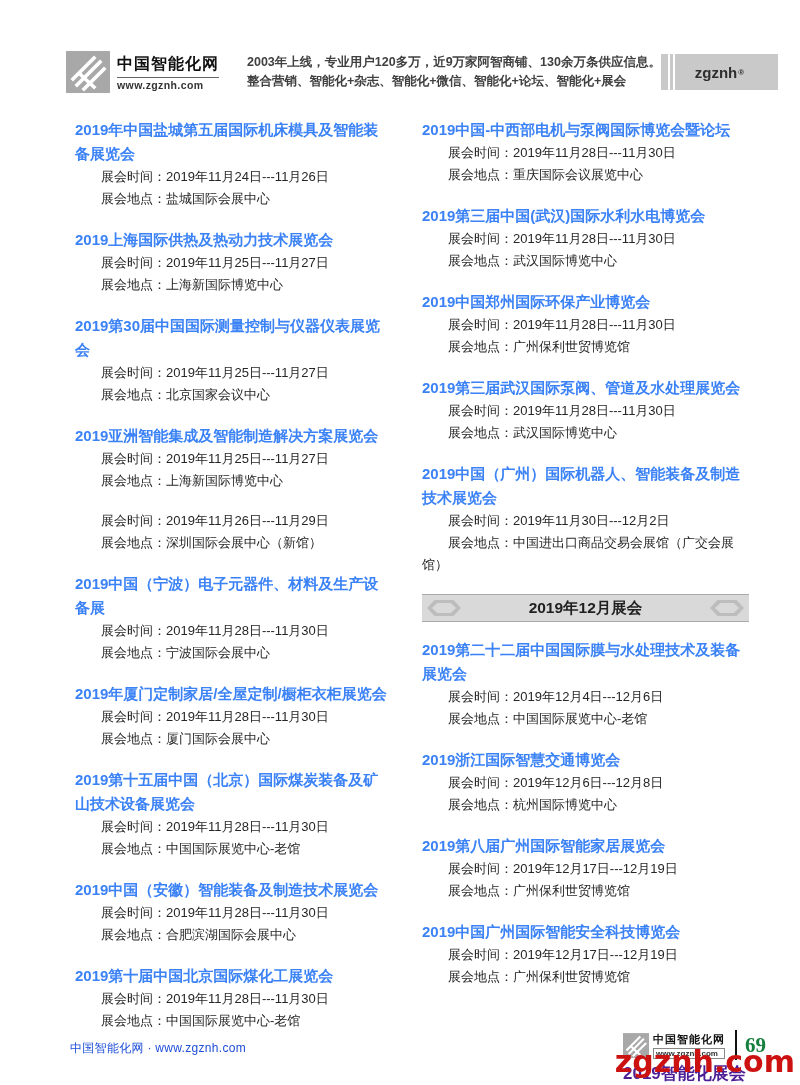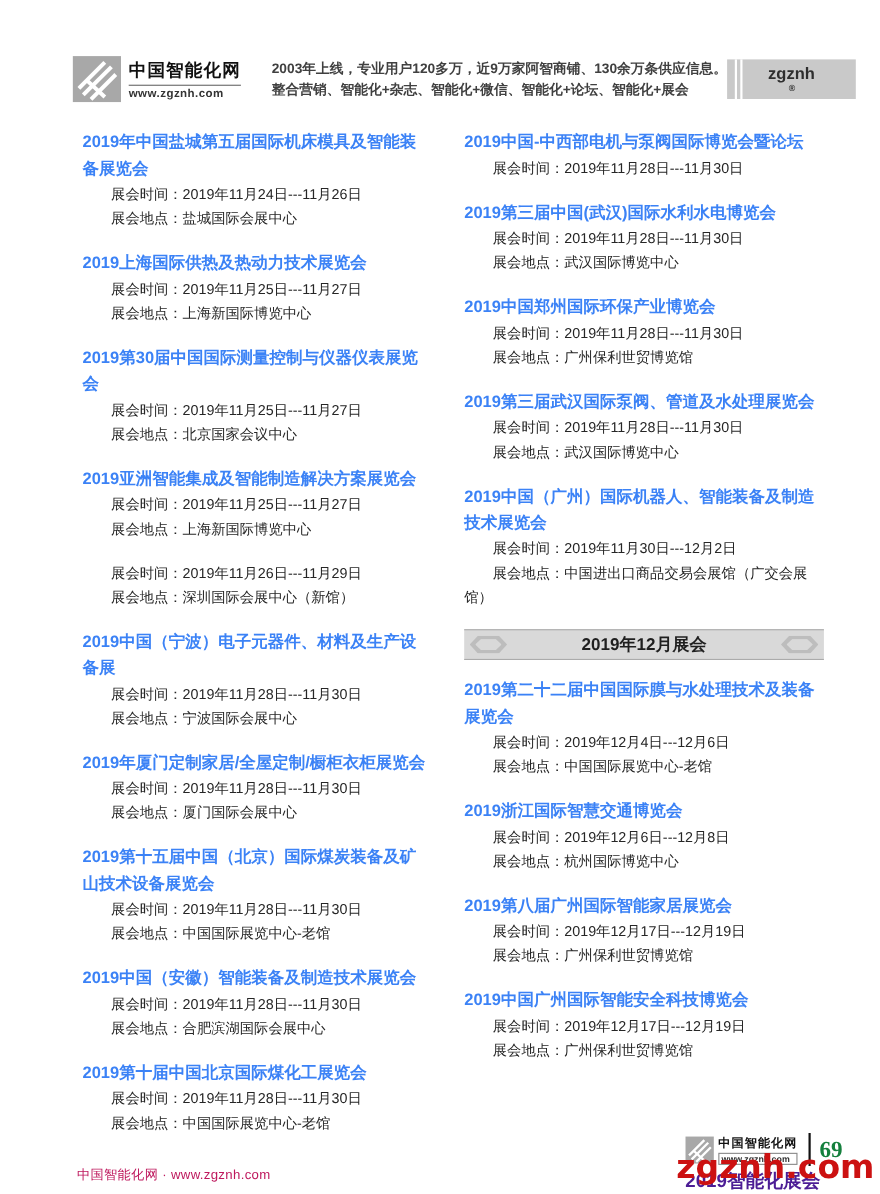--- a/index.html
+++ b/index.html
@@ -17,21 +17,21 @@
     display: flex; align-items: center;
   }
   .logo-mark { width: 44px; height: 42px; flex: 0 0 auto; }
   .logo-text { margin-left: 7px; flex: 0 0 auto; }
   .logo-title { font-size: 16px; font-weight: bold; letter-spacing: 1px; color: #111; }
   .logo-url  { font-size: 10.5px; color: #333; border-top: 1px solid #666; margin-top: 2px; padding-top: 1px; letter-spacing: 0.4px; font-weight: bold; }
   .tagline { margin-left: 28px; font-weight: bold; font-size: 12.5px; line-height: 19px; color: #404040; white-space: nowrap; }
   .brand-box {
     margin-left: auto; width: 129px; height: 36px; background: #c9c9c9;
     display: flex; align-items: center; justify-content: center;
-    font-weight: bold; font-size: 15px; color: #2e2e2e; position: relative; flex-direction: column;
+    font-weight: bold; font-size: 15px; color: #2e2e2e; position: relative;
   }
   .brand-box::before { content: ""; position: absolute; left: 7px; top: 0; bottom: 0; width: 2px; background: #fff; }
   .brand-box::after  { content: ""; position: absolute; left: 12px; top: 0; bottom: 0; width: 2px; background: #fff; }
   .brand-box sup { font-size: 8px; margin-left: 1px; }
 
   
   .columns { position: absolute; top: 118px; left: 75px; width: 674px; display: flex; }
   .col-left  { width: 317px; margin-right: 30px; }
   .col-right { width: 327px; }
   .event { margin-bottom: 18px; }
@@ -46,21 +46,21 @@
   }
   .hex { width: 34px; height: 16px; background: #bdbdbd; flex: 0 0 auto;
     clip-path: polygon(22% 0, 78% 0, 100% 50%, 78% 100%, 22% 100%, 0 50%);
     display: flex; align-items: center; justify-content: center; }
   .hex-inner { width: 24px; height: 10px; background: #d9d9d9;
     clip-path: polygon(22% 0, 78% 0, 100% 50%, 78% 100%, 22% 100%, 0 50%); }
   .banner-text { flex: 1; text-align: center; font-weight: bold; font-size: 15.5px; color: #1f1f1f; }
 
   
   .footer { position: absolute; left: 0; top: 1028px; width: 800px; height: 57px; }
-  .footer-left { position: absolute; left: 70px; top: 32px; color: #be185d; font-size: 12px; letter-spacing: 0.3px; }
+  .footer-left { position: absolute; left: 70px; top: 12px; color: #1d4ed8; font-size: 12px; letter-spacing: 0.3px; }
   .footer-right { position: absolute; right: 34px; top: 2px; }
   .fr-top { display: flex; align-items: center; }
   .f-logo-mark { width: 26px; height: 25px; }
   .f-logo-text { margin-left: 4px; }
   .f-logo-title { font-size: 11px; font-weight: bold; letter-spacing: 1px; color: #111; }
   .f-logo-url { font-size: 8px; color: #333; border: 1px solid #888; padding: 0 2px; margin-top: 1px; font-weight: bold; }
   .f-divider { width: 2px; height: 30px; background: #111; margin: 0 8px 0 10px; }
   .f-page-number { font-family: "Liberation Serif", "DejaVu Serif", serif; font-size: 21px; font-weight: bold; color: #15803d; }
   .fr-caption { font-size: 17px; font-weight: bold; color: #4c1d95; margin-top: 2px; }
   .watermark {
@@ -159,20 +159,21 @@
     <h3 class="event-title">2019第十届中国北京国际煤化工展览会</h3>
     <p class="event-line"><span class="lbl">展会时间：</span><span class="val">2019年11月28日---11月30日</span></p>
     <p class="event-line"><span class="lbl">展会地点：</span><span class="val">中国国际展览中心-老馆</span></p>
   </div>
 </div>
     <div class="col-right">
       <div id="right-events-top">
   <div class="event">
     <h3 class="event-title">2019中国-中西部电机与泵阀国际博览会暨论坛</h3>
     <p class="event-line"><span class="lbl">展会时间：</span><span class="val">2019年11月28日---11月30日</span></p>
+    <p class="event-line"><span class="lbl">展会地点：</span><span class="val">重庆国际会议展览中心</span></p>
   </div>
 
   <div class="event">
     <h3 class="event-title">2019第三届中国(武汉)国际水利水电博览会</h3>
     <p class="event-line"><span class="lbl">展会时间：</span><span class="val">2019年11月28日---11月30日</span></p>
     <p class="event-line"><span class="lbl">展会地点：</span><span class="val">武汉国际博览中心</span></p>
   </div>
 
   <div class="event">
     <h3 class="event-title">2019中国郑州国际环保产业博览会</h3>

